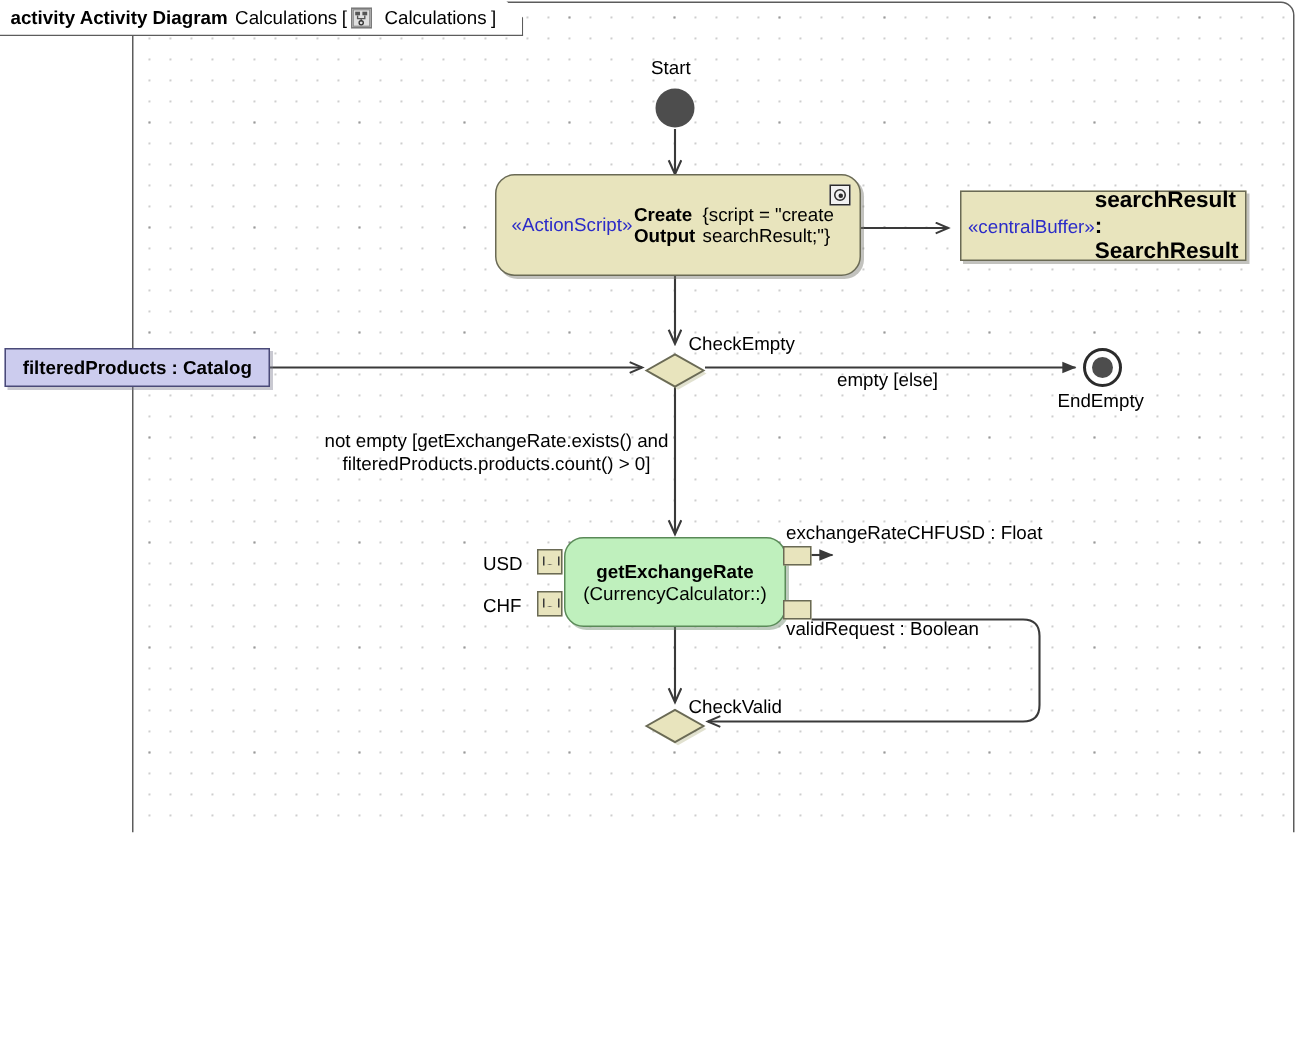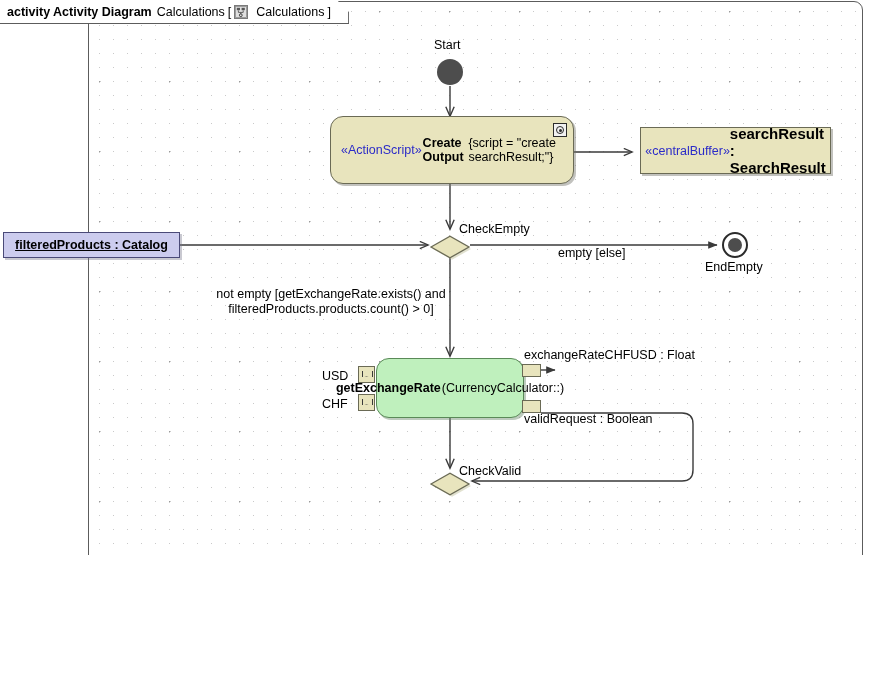--- a/index.html
+++ b/index.html
@@ -152,30 +152,30 @@
   }
   .object-node .stereo { color: #2b2bc8; font-size: 12.5px; }
   .object-node .nm { font-weight: bold; font-size: 15px; color: #000; }
 
   
   .param-node {
     background: #ccccee;
     border: 1.4px solid #4a4a78;
     box-shadow: 2px 2px 0 rgba(120,120,140,0.40);
     display: flex; align-items: center; justify-content: center;
-    font-weight: bold; font-size: 12.5px; color: #000; text-decoration: underline;
+    font-weight: bold; font-size: 12.5px; color: #000;
   }
 
   
   .call-node {
     background: #bff0bd;
     border: 1.4px solid #5a8a58;
     border-radius: 13px;
     box-shadow: 2px 2px 0 rgba(110,140,110,0.45);
-    display: flex; flex-direction: row;
+    display: flex; flex-direction: column;
     align-items: center; justify-content: center; gap: 1px;
   }
   .call-node .nm { font-weight: bold; font-size: 12.5px; color: #000; }
   .call-node .beh { font-size: 12.5px; color: #000; }
 
   
   .pin {
     position: absolute;
     background: #e8e4bd;
     border: 1.3px solid #6a6a55;

